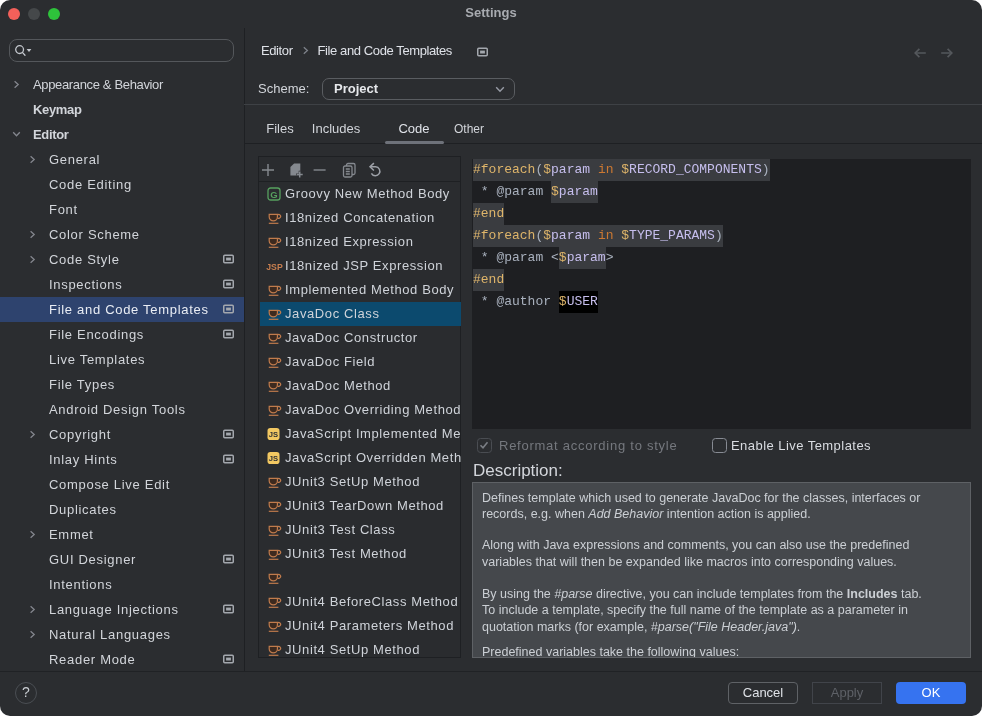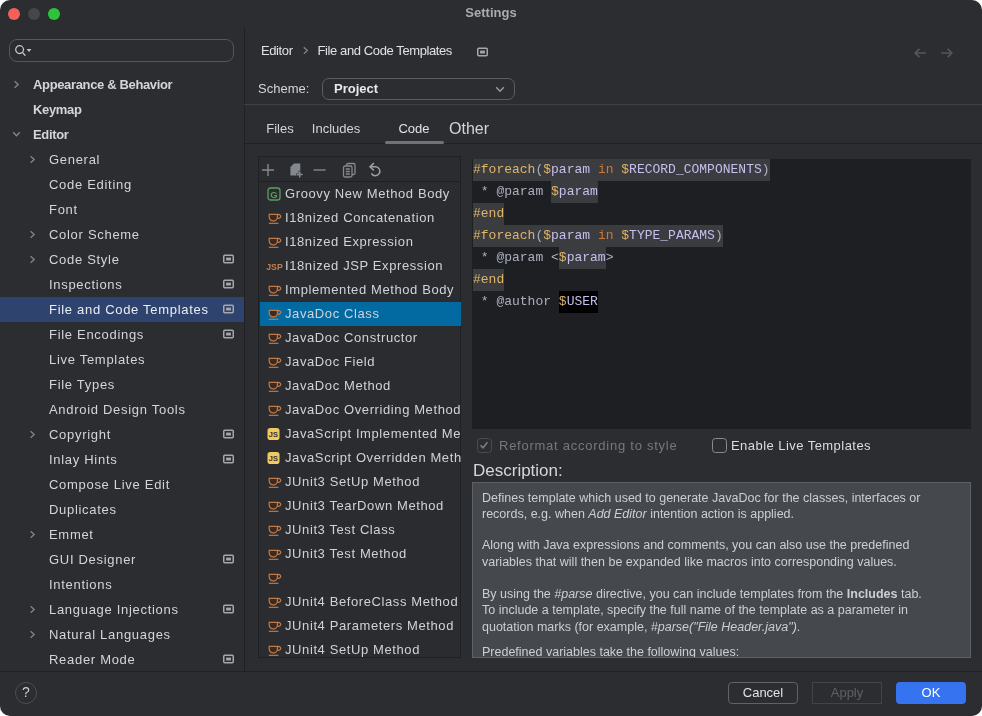--- a/index.html
+++ b/index.html
@@ -27,21 +27,21 @@
 <circle cx="6.6" cy="6.6" r="3.9" stroke="#C2C6CC" fill="none" stroke-width="1.3"></circle>
 <line x1="9.4" y1="9.4" x2="12" y2="12.2" stroke="#C2C6CC" stroke-width="1.3" stroke-linecap="round"></line>
 <path d="M13.6 6.1 h4.8 l-2.4 2.9 z" fill="#C2C6CC"></path>
 </svg>
 <div class="tr" style="top:71.5px;">
 <span class="chev" style="left:12px;">
         <svg width="8" height="9" viewBox="0 0 8 9">
           <path d="M2.6 1.2 L6.2 4.5 L2.6 7.8" stroke="#83868D" fill="none" stroke-width="1.3"></path>
         </svg>
       </span>
-<span style="position:absolute;left:33px;font-weight:bold;letter-spacing:-0.35px;">Appearance &amp; Behavior</span>
+<span style="position:absolute;left:33px;font-weight:normal;letter-spacing:-0.35px;">Appearance &amp; Behavior</span>
 </div>
 <div class="tr" style="top:96.5px;">
 <span style="position:absolute;left:33px;font-weight:bold;letter-spacing:-0.35px;">Keymap</span>
 </div>
 <div class="tr" style="top:121.5px;">
 <span class="chev" style="left:12px;">
         <svg width="9" height="8" viewBox="0 0 9 8">
           <path d="M1.2 2.2 L4.5 5.8 L7.8 2.2" stroke="#83868D" fill="none" stroke-width="1.3"></path>
         </svg>
       </span>
@@ -219,21 +219,21 @@
 <div class="abs" style="left:322px;top:78px;width:193px;height:22px;border:1px solid #5A5D61;border-radius:7px;">
       <span style="position:absolute;left:11px;top:0;line-height:20px;font-size:13px;font-weight:bold;color:#E6E8EB;">Project</span>
       <svg style="position:absolute;right:9px;top:7px;" width="10" height="7" viewBox="0 0 10 7">
         <path d="M1.2 1.3 L5 5.2 L8.8 1.3" stroke="#989CA6" fill="none" stroke-width="1.4"></path>
       </svg>
     </div>
 <div class="abs" style="left:244px;top:104px;width:738px;height:1px;background:#3E4145;"></div>
 <div class="abs" style="left:280px;top:120px;height:18px;line-height:18px;font-size:13px;color:#D2D5DA;transform:translateX(-50%);white-space:nowrap;">Files</div>
 <div class="abs" style="left:336px;top:120px;height:18px;line-height:18px;font-size:13px;color:#D2D5DA;transform:translateX(-50%);white-space:nowrap;">Includes</div>
 <div class="abs" style="left:414px;top:120px;height:18px;line-height:18px;font-size:13px;color:#DFE2E8;transform:translateX(-50%);white-space:nowrap;">Code</div>
-<div class="abs" style="left:469px;top:120px;height:18px;line-height:18px;font-size:16px;color:#D2D5DA;transform:translateX(-50%);white-space:nowrap;">Other</div>
+<div class="abs" style="left:469px;top:120px;height:18px;line-height:18px;font-size:12px;color:#D2D5DA;transform:translateX(-50%);white-space:nowrap;">Other</div>
 <div class="abs" style="left:244px;top:143px;width:738px;height:1px;background:#1E2023;"></div>
 <div class="abs" style="left:385px;top:141px;width:59px;height:3px;background:#6E727A;border-radius:1.5px;"></div>
 <div class="abs" style="left:258px;top:156px;width:203px;height:502px;background:#2A2C2F;border:1px solid #1E2023;">
 <svg class="abs" style="left:2px;top:3px;" width="180" height="20" viewBox="0 0 180 20">
 <g stroke="#85898F" stroke-width="1.4" fill="none">
 <path d="M7 4 V16 M1 10 H13"></path>
 <path d="M52.6 10 H64.6"></path>
 </g>
 <g>
 <path d="M29.4 7.1 L33.1 3.5 H39.3 V15.5 H29.4 Z" fill="#85898F"></path>
@@ -285,21 +285,21 @@
         <span class="t">I18nized JSP Expression</span>
       </div>
 <div class="lrow" style="top:121px;">
         <svg width="16" height="16" viewBox="0 0 16 16">
 <path d="M3.2 4.3 h8.2 v2.8 a4.1 3.8 0 0 1 -8.2 0 z" fill="#3D2A1F" stroke="#C07B4C" stroke-width="1.2"></path>
 <path d="M11.6 4.9 a1.9 1.9 0 1 1 0 3.1" fill="none" stroke="#C07B4C" stroke-width="1.2"></path>
 <line x1="2.8" y1="13.3" x2="12.4" y2="13.3" stroke="#C07B4C" stroke-width="1.2"></line>
 </svg>
         <span class="t">Implemented Method Body</span>
       </div>
-<div class="lrow" style="top:145px;background:#0369a1;text-decoration:underline;">
+<div class="lrow" style="top:145px;background:#0c4a6e;text-decoration:underline;">
         <svg width="16" height="16" viewBox="0 0 16 16">
 <path d="M3.2 4.3 h8.2 v2.8 a4.1 3.8 0 0 1 -8.2 0 z" fill="#3D2A1F" stroke="#C07B4C" stroke-width="1.2"></path>
 <path d="M11.6 4.9 a1.9 1.9 0 1 1 0 3.1" fill="none" stroke="#C07B4C" stroke-width="1.2"></path>
 <line x1="2.8" y1="13.3" x2="12.4" y2="13.3" stroke="#C07B4C" stroke-width="1.2"></line>
 </svg>
         <span class="t">JavaDoc Class</span>
       </div>
 <div class="lrow" style="top:169px;">
         <svg width="16" height="16" viewBox="0 0 16 16">
 <path d="M3.2 4.3 h8.2 v2.8 a4.1 3.8 0 0 1 -8.2 0 z" fill="#3D2A1F" stroke="#C07B4C" stroke-width="1.2"></path>
@@ -422,21 +422,21 @@
 <div class="cb" style="left:477px;top:438px;border:1.5px solid #4A4D52;">
       <svg width="12" height="12" viewBox="0 0 12 12" style="position:absolute;left:0;top:0;">
         <path d="M2.5 6.2 L5 8.8 L9.5 3.2" stroke="#7A7E84" fill="none" stroke-width="1.6"></path>
       </svg>
     </div>
 <div class="abs" style="left:499px;top:436px;height:20px;line-height:20px;font-size:13px;color:#75787E;letter-spacing:0.75px;">Reformat according to style</div>
 <div class="cb" style="left:712px;top:438px;border:1.5px solid #878B93;"></div>
 <div class="abs" style="left:731px;top:436px;height:20px;line-height:20px;font-size:13px;color:#D9DCE1;letter-spacing:0.45px;">Enable Live Templates</div>
 <div class="abs" style="left:473px;top:461px;height:20px;line-height:20px;font-size:17px;color:#D3D6DB;">Description:</div>
 <div class="abs" style="left:472px;top:482px;width:499px;height:176px;background:#45484C;border:1px solid #5E6165;color:#CBCFD4;font-size:12.5px;line-height:16.4px;padding:7px 9px 0 9px;overflow:hidden;">
-<p style="margin:0 0 14.3px 0;">Defines template which used to generate JavaDoc for the classes, interfaces or<br>records, e.g. when <i>Add Editor</i> intention action is applied.</p>
+<p style="margin:0 0 14.3px 0;">Defines template which used to generate JavaDoc for the classes, interfaces or<br>records, e.g. when <i>Add Behavior</i> intention action is applied.</p>
 <p style="margin:0 0 16px 0;">Along with Java expressions and comments, you can also use the predefined<br>variables that will then be expanded like macros into corresponding values.</p>
 <p style="margin:0 0 9px 0;">By using the <i>#parse</i> directive, you can include templates from the <b>Includes</b> tab.<br>To include a template, specify the full name of the template as a parameter in<br>quotation marks (for example, <i>#parse("File Header.java")</i>.</p>
 <p style="margin:0;">Predefined variables take the following values:</p>
 </div>
 <div class="abs" style="left:0;top:671px;width:982px;height:1px;background:#202225;"></div>
 <div class="abs" style="left:728px;top:682px;width:70px;height:22px;border:1px solid #5F6266;border-radius:4px;text-align:center;line-height:20px;font-size:13px;color:#DFE2E7;">Cancel</div>
 <div class="abs" style="left:812px;top:682px;width:70px;height:22px;border:1px solid #41444A;border-radius:0;text-align:center;line-height:20px;font-size:13px;color:#5E6167;">Apply</div>
 <div class="abs" style="left:896px;top:682px;width:70px;height:22px;background:#3673F0;border-radius:4px;text-align:center;line-height:22px;font-size:13px;color:#FFFFFF;">OK</div>
 </div>
 </body></html>

